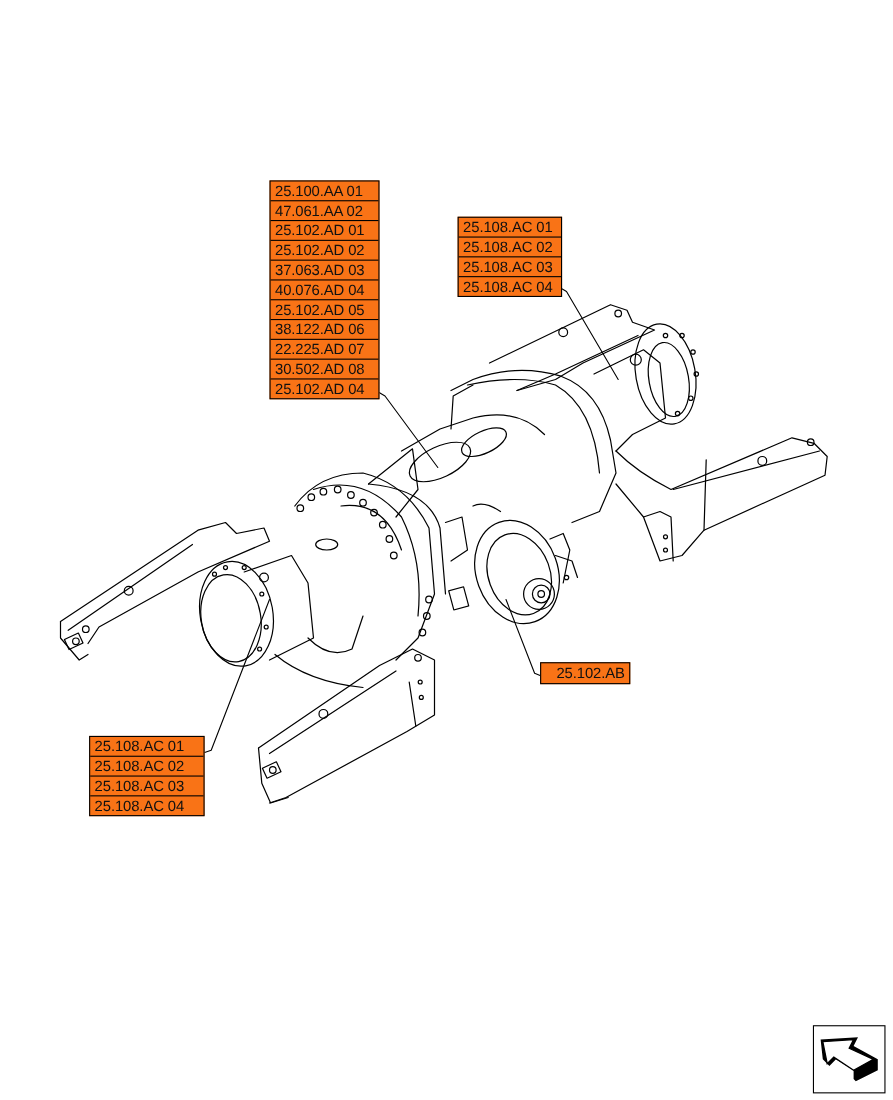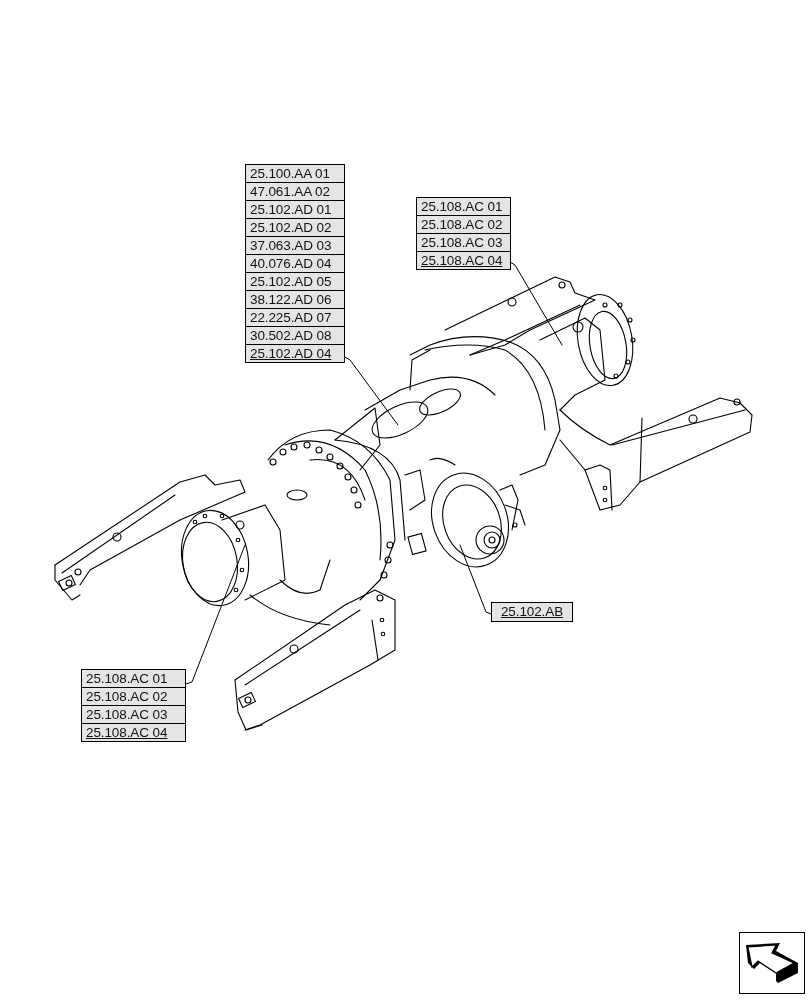--- a/index.html
+++ b/index.html
@@ -1,22 +1,22 @@
 <!DOCTYPE html>
 <html><head>
   <meta charset="utf-8">
   <style>
     html, body { margin: 0; padding: 0; background: #ffffff; }
     body { width: 812px; height: 1000px; position: relative; overflow: hidden;
            font-family: "Liberation Sans", sans-serif; }
     .drawing { position: absolute; left: 0; top: 0; width: 812px; height: 1000px; }
-    .label-group { position: absolute; border: 1px solid #000; background: #e5e5e5; }
+    .label-group { position: absolute; border: 1px solid #000; background: #f97316; }
     .label-row { display: block; height: 17px; line-height: 17px; font-size: 13.5px; color: #111;
                  padding: 0 4px; border-bottom: 1px solid #000; white-space: nowrap; letter-spacing: -0.1px; }
-    .label-row:last-child { border-bottom: none; text-decoration: underline; }
+    .label-row:last-child { border-bottom: none; }
     .nav-icon { position: absolute; left: 739px; top: 932px; width: 64px; height: 60px;
                 border: 1.5px solid #000; background: #fff; }
   </style>
 </head>
 <body>
 
 <svg class="drawing" viewBox="0 0 812 1000" xmlns="http://www.w3.org/2000/svg" fill="none" stroke="#000" stroke-width="1.1" stroke-linejoin="round" stroke-linecap="round">
 
   <g stroke-width="1">
     <path d="M345 357 L350 360 L398 425"></path>
@@ -164,21 +164,21 @@
 </div>
 
 <div class="label-group" style="left:81px; top:669px; width:103px;">
   <span class="label-row">25.108.AC 01</span>
   <span class="label-row">25.108.AC 02</span>
   <span class="label-row">25.108.AC 03</span>
   <span class="label-row">25.108.AC 04</span>
 </div>
 
 <div class="label-group" style="left:491px; top:602px; width:80px;">
-  <span class="label-row" style="text-align:center; height:18px; line-height:18px;">25.102.AB</span>
+  <span class="label-row" style="text-align:right; height:18px; line-height:18px;">25.102.AB</span>
 </div>
 
 <div class="nav-icon">
   <svg width="64" height="60" viewBox="0 0 64 60" xmlns="http://www.w3.org/2000/svg">
     <path d="M6 12 L40 10 L36 18 L58 30 L58 40 L38 50 L36 48 L36 40 L20 30 L14 36 L8 30 Z" fill="#000"></path>
     <path d="M8 14 L36 12 L32 20 L54 30 L36 40 L18 28 L12 34 Z" fill="#fff" stroke="#000" stroke-width="1.2"></path>
   </svg>
 </div>
 
 </body></html>

